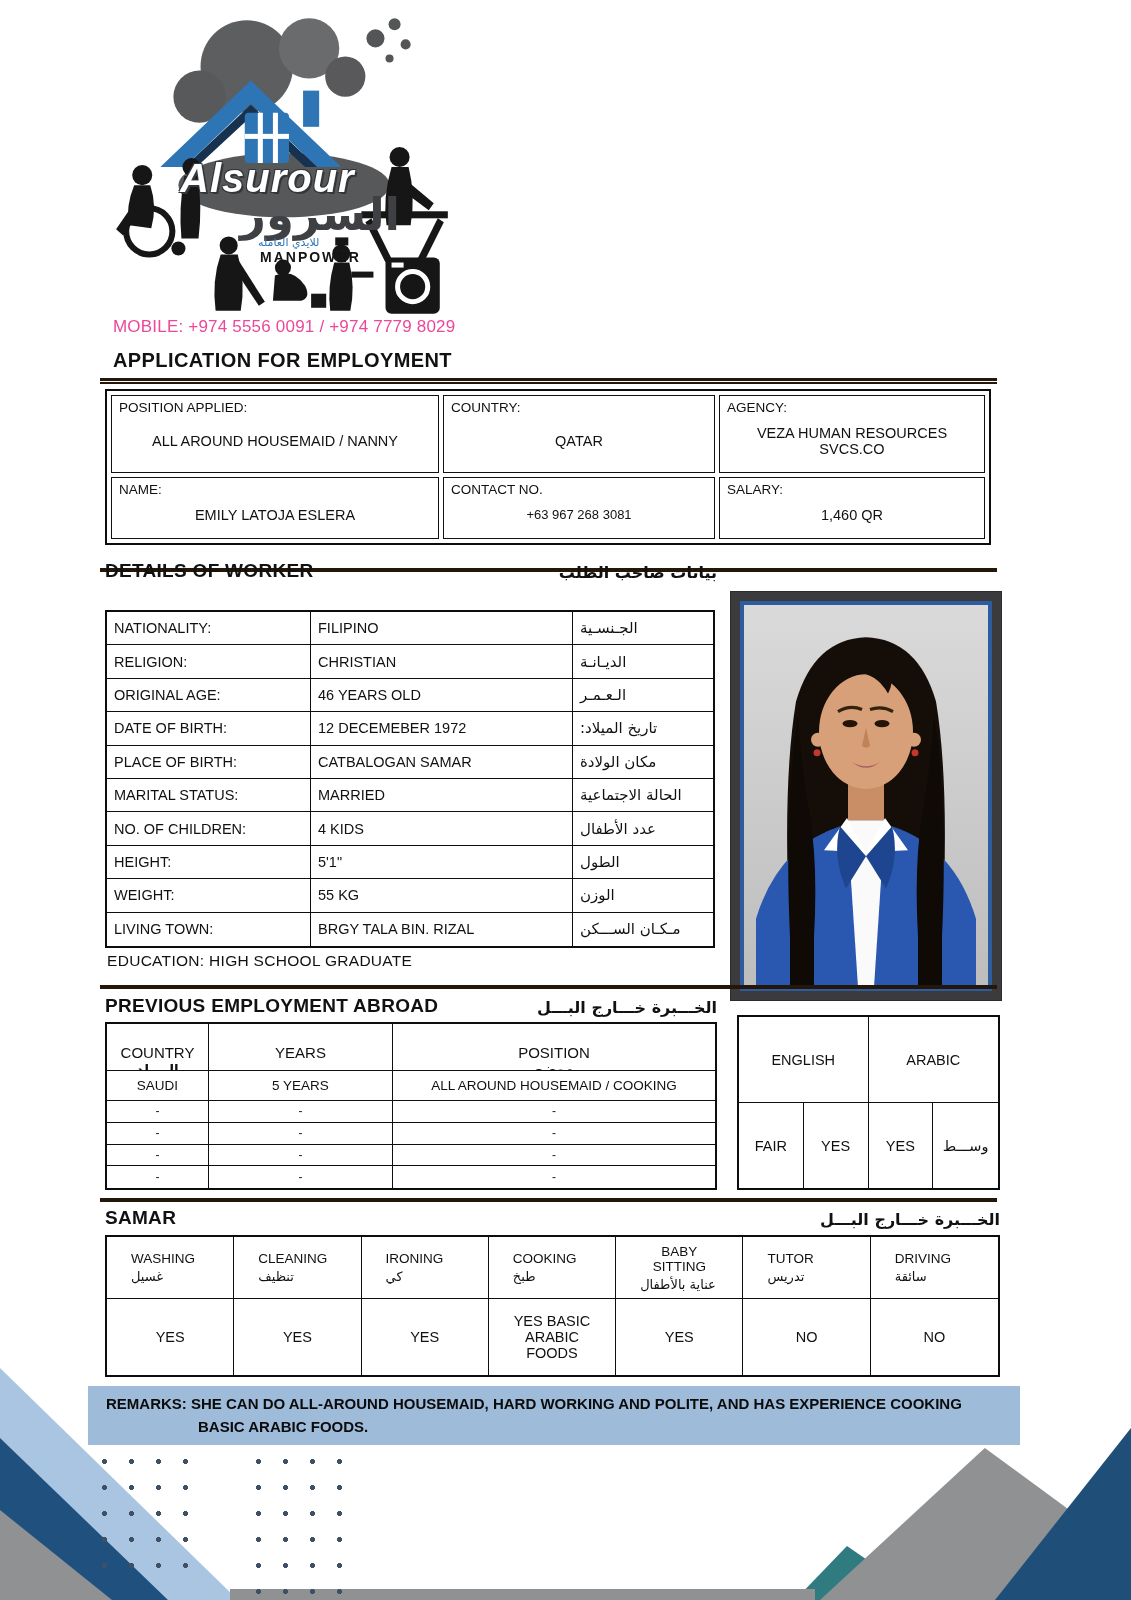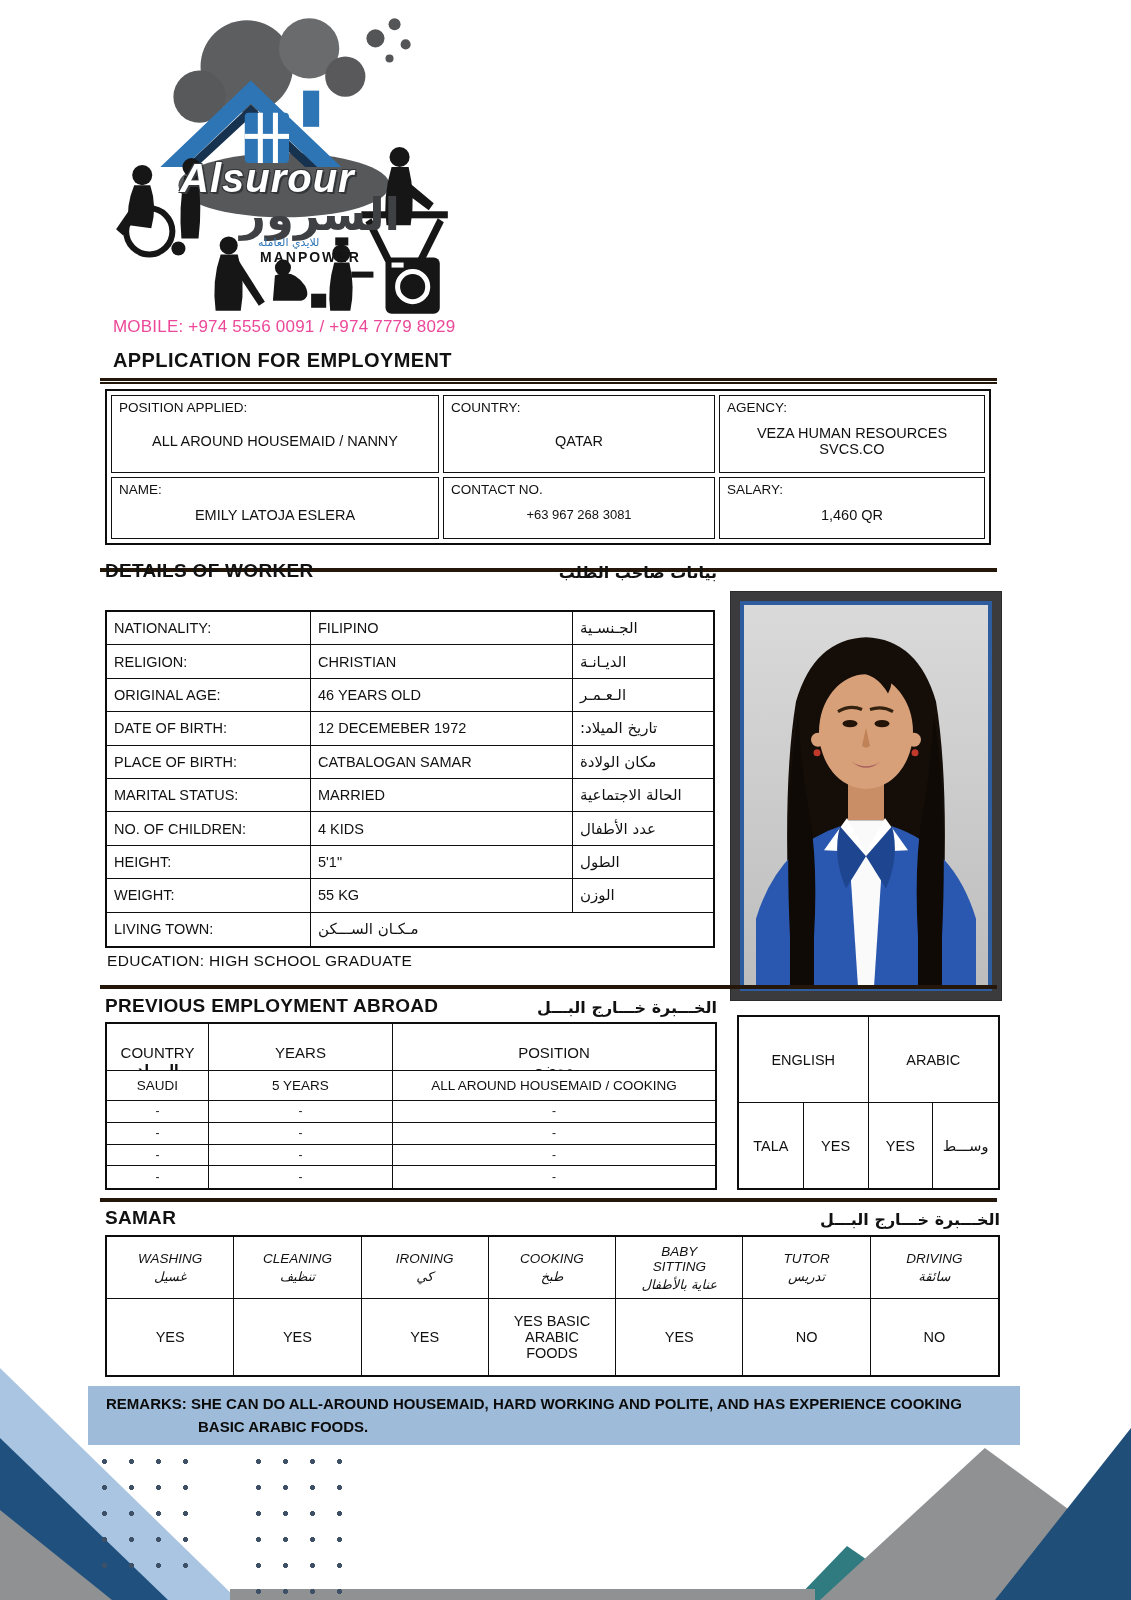--- a/index.html
+++ b/index.html
@@ -68,22 +68,22 @@
   .l-head { display:grid; grid-template-columns:1fr 1fr; border-bottom:1.5px solid #0f0f0f; }
   .l-vals { display:grid; grid-template-columns:1fr 1fr 1fr 1fr; }
   .l-cell { display:flex; align-items:center; justify-content:center; border-right:1.5px solid #0f0f0f; font-size:14.5px; text-align:center; }
   .l-cell:last-child { border-right:none; }
 
   
   .s-table { left:105px; top:1235px; width:895px; height:142px; border:2.5px solid #0d0d0d;
              display:grid; grid-template-rows:62px 1fr; z-index:2; }
   .s-head, .s-vals { display:grid; grid-template-columns:repeat(7,1fr); }
   .s-head { border-bottom:1.5px solid #0f0f0f; }
-  .s-cell { display:flex; flex-direction:column; align-items:center; justify-content:center; gap:3px;
-            border-right:1.5px solid #0f0f0f; text-align:center; padding:2px 24px; overflow:hidden;font-style:italic; }
+  .s-cell { display:flex; flex-direction:column; align-items:flex-start; justify-content:center; gap:3px;
+            border-right:1.5px solid #0f0f0f; text-align:center; padding:2px 24px; overflow:hidden; }
   .s-cell:last-child { border-right:none; }
   .s-en { font-size:13.5px; }
   .s-ar { font-size:13px; }
   .s-val { display:flex; align-items:center; justify-content:center; border-right:1.5px solid #0f0f0f;
            font-size:14.5px; text-align:center; padding:2px 14px; }
   .s-val:last-child { border-right:none; }
 
   
   .remarks-bar { left:88px; top:1386px; width:932px; background:#9fbbda; z-index:2;
                  font-size:15px; font-weight:bold; line-height:1.55; padding:6px 16px 6px 110px; text-indent:-92px; color:#0b0b0b; }
@@ -243,20 +243,21 @@
       <div class="d-cell">5'1"</div>
       <div class="d-cell ar">الطول</div>
     </div>
     <div class="d-row">
       <div class="d-cell">WEIGHT:</div>
       <div class="d-cell">55 KG</div>
       <div class="d-cell ar">الوزن</div>
     </div>
     <div class="d-row">
       <div class="d-cell">LIVING TOWN:</div>
+      <div class="d-cell">BRGY TALA BIN. RIZAL</div>
       <div class="d-cell ar">مـكـان الســـكن</div>
     </div>
   </div>
   <div class="abs education-line">EDUCATION: HIGH SCHOOL GRADUATE</div>
 
   <div class="abs photo-frame">
     <div class="photo-inner">
       <svg viewBox="0 0 244 380" preserveAspectRatio="none">
         <defs>
           <linearGradient id="pbg" x1="0" y1="0" x2="0" y2="1">
@@ -337,21 +338,21 @@
       <div class="p-cell p-dash">-</div>
     </div>
   </div>
 
   <div class="abs l-table">
     <div class="l-head">
       <div class="l-cell">ENGLISH</div>
       <div class="l-cell">ARABIC</div>
     </div>
     <div class="l-vals">
-      <div class="l-cell">TALA</div>
+      <div class="l-cell">FAIR</div>
       <div class="l-cell">YES</div>
       <div class="l-cell">YES</div>
       <div class="l-cell ar">وســـط</div>
     </div>
   </div>
 
   <div class="abs section-rule" style="top:1198px"></div>
   <div class="abs head-row" style="left:105px; top:1207px; width:895px;">
     <span class="head-en">SAMAR</span>
     <span class="head-ar ar">الخـــبرة خـــارج البـــل</span>

